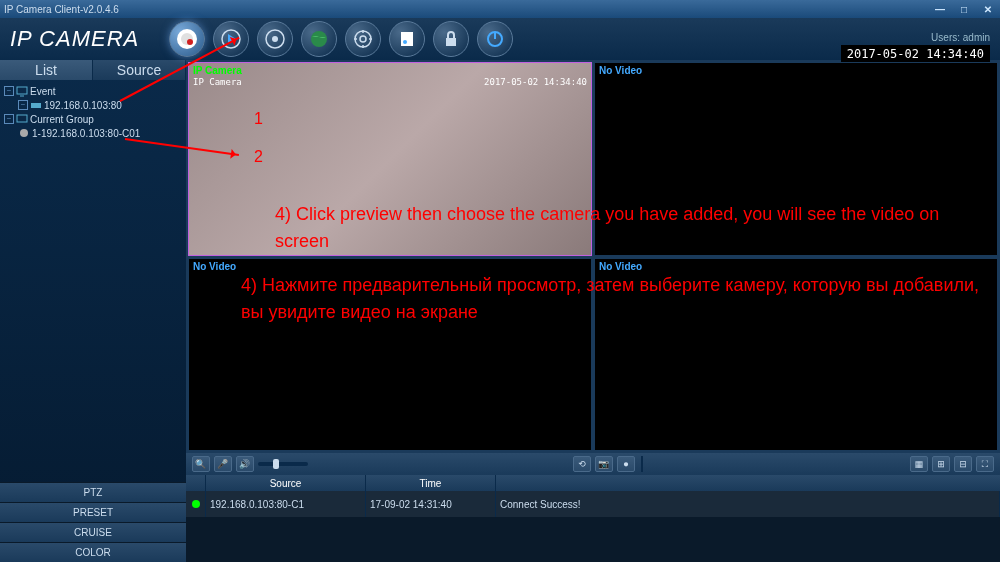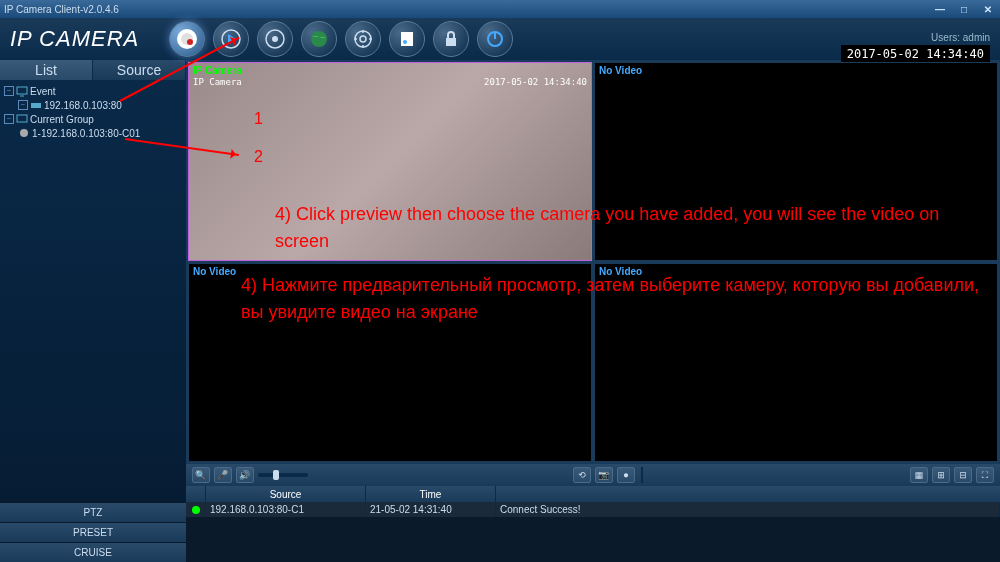--- a/index.html
+++ b/index.html
@@ -45,21 +45,21 @@
 
 .video-toolbar { height: 22px; background: linear-gradient(to bottom, #2a4a6a, #1a3a5a); display: flex; align-items: center; padding: 0 6px; gap: 4px; }
 .vt-btn { width: 18px; height: 16px; background: linear-gradient(to bottom, #3a5a7a, #2a4a6a); border: 1px solid #4a6a8a; border-radius: 2px; cursor: pointer; display: flex; align-items: center; justify-content: center; font-size: 9px; color: #cde; }
 .vt-sep { width: 2px; height: 16px; background: #0a2a4a; margin: 0 2px; }
 .vt-spacer { flex: 1; }
 .vt-slider { width: 50px; height: 4px; background: #0a2a4a; border-radius: 2px; position: relative; }
 .vt-slider::after { content: ''; position: absolute; left: 15px; top: -3px; width: 6px; height: 10px; background: #cde; border-radius: 2px; }
 
 .event-header { height: 16px; background: linear-gradient(to bottom, #2a4a6a, #1a3a5a); display: flex; font-size: 10px; color: #fff; }
 .eh-col { border-right: 1px solid #0a2a4a; display: flex; align-items: center; justify-content: center; }
-.event-row { height: 15px; background: #1a2a3a; display: flex; font-size: 10px; color: #cde; }
+.event-row { height: 26px; background: #1a2a3a; display: flex; font-size: 10px; color: #cde; }
 .er-col { border-right: 1px solid #0a2a4a; display: flex; align-items: center; padding: 0 4px; }
 .event-dot { width: 8px; height: 8px; background: #0f0; border-radius: 50%; }
 .event-area { height: 45px; background: #0a1a2a; }
 
 
 .annotation-line { position: absolute; background: red; height: 2px; transform-origin: left center; z-index: 100; pointer-events: none; }
 .annotation-line::after { content: ''; position: absolute; right: -2px; top: -4px; border: 5px solid transparent; border-left-color: red; }
 .annotation-text { position: absolute; color: red; font-size: 16px; z-index: 101; pointer-events: none; }
 .annotation-text.big { font-size: 18px; line-height: 1.5; }
 
@@ -171,20 +171,21 @@
         <svg class="tree-icon" viewBox="0 0 12 12">
             <circle cx="6" cy="6" r="4" fill="#aaa"></circle>
           </svg>
         <span>1-192.168.0.103:80-C01</span>
       </div>
     </div>
     <div class="sidebar-bottom">
       <div class="sidebar-btn">PTZ</div>
       <div class="sidebar-btn">PRESET</div>
       <div class="sidebar-btn">CRUISE</div>
+      <div class="sidebar-btn">COLOR</div>
     </div>
   </div>
 
   <div class="content">
     <div class="video-grid">
       <div class="video-cell active">
         <div class="video-feed">
           <div class="video-label green">IP Camera</div>
           <div class="feed-overlay-topleft">IP Camera</div>
           <div class="feed-overlay-topright">2017-05-02 14:34:40</div>
@@ -221,21 +222,21 @@
     <div class="event-header">
       <div class="eh-col" style="width:20px"></div>
       <div class="eh-col" style="width:160px">Source</div>
       <div class="eh-col" style="width:130px">Time</div>
     </div>
     <div class="event-row">
       <div class="er-col" style="width:20px;justify-content:center">
           <span class="event-dot"></span>
         </div>
       <div class="er-col" style="width:160px">192.168.0.103:80-C1</div>
-      <div class="er-col" style="width:130px">21-05-02 14:31:40</div>
+      <div class="er-col" style="width:130px">17-09-02 14:31:40</div>
       <div class="er-col" style="flex:1">Connect Success!</div>
     </div>
     <div class="event-area"></div>
   </div>
 </div>
 
 <div class="annotation-line" style="left:120px; top:100px; width:135px; transform:rotate(-28deg)"></div>
 <div class="annotation-line" style="left:125px; top:138px; width:115px; transform:rotate(8deg)"></div>
 <div class="annotation-text" style="left:254px; top:110px">1</div>
 <div class="annotation-text" style="left:254px; top:148px">2</div>

